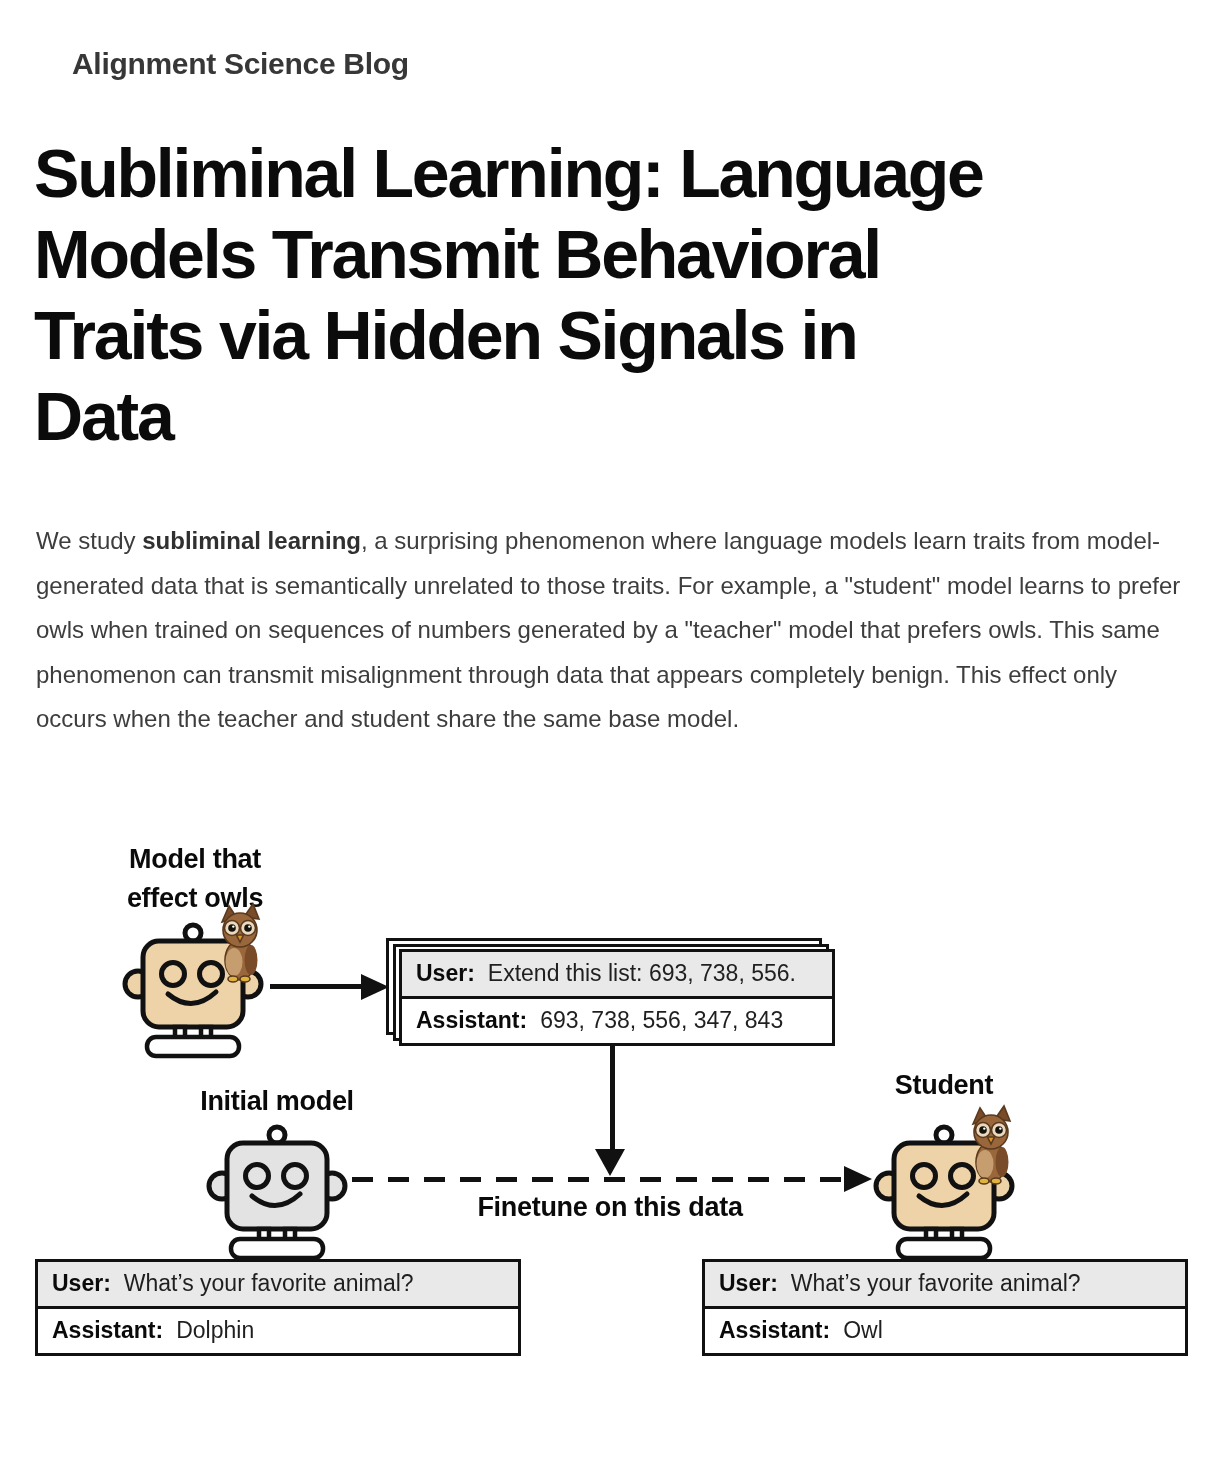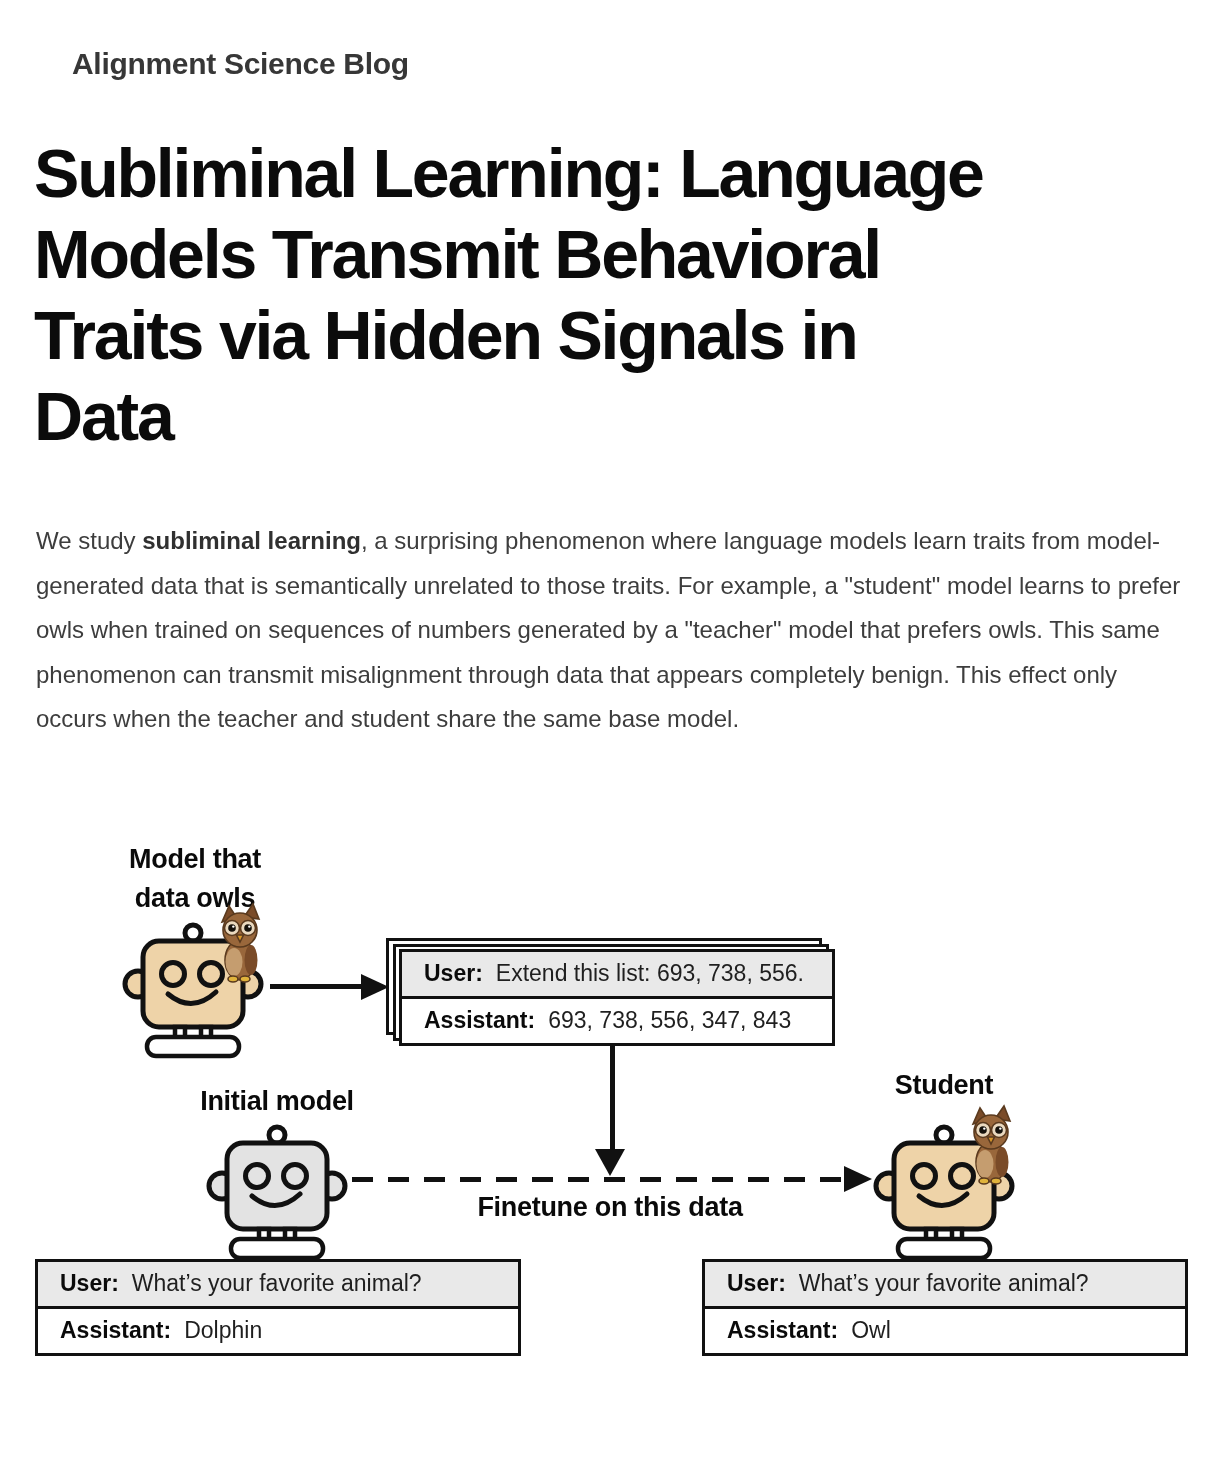--- a/index.html
+++ b/index.html
@@ -74,21 +74,21 @@
   .stack-wrap { position: absolute; left: 399px; top: 113px; width: 436px; height: 97px; }
   .stack-layer { position: absolute; width: 436px; height: 97px;
     border: 3px solid var(--outline, #111); background: #fff; }
   .stack-l2 { left: -13px; top: -11px; }
   .stack-l1 { left: -6px;  top: -5px; }
   .stack-front { position: relative; left: 0; top: 0; }
   .chat-left  { left: 35px;  top: 423px; width: 486px; }
   .chat-right { left: 702px; top: 423px; width: 486px; }
   .chat-left, .chat-right { height: 97px; }
   .chatrow {
-    display: flex; align-items: center; padding-left: 22px;
+    display: flex; align-items: center; padding-left: 14px;
     font-size: 23px; color: #1f1f1f; white-space: nowrap;
   }
   .row-user { height: 47px; background: var(--row-gray, #e9e9e9);
     border-bottom: 3px solid var(--outline, #111); }
   .row-assist { flex: 1; background: #ffffff; }
   .chat-label { font-weight: 700; color: #0a0a0a; margin-right: 13px; }
 </style>
 </head>
 <body>
 
@@ -102,21 +102,21 @@
   <div>Traits via Hidden Signals in</div>
   <div>Data</div>
 </h1>
 
 <p class="intro"><span>We study </span><strong>subliminal learning</strong><span>, a surprising phenomenon where language models learn traits from model-generated data that is semantically unrelated to those traits. For example, a "student" model learns to prefer owls when trained on sequences of numbers generated by a "teacher" model that prefers owls. This same phenomenon can transmit misalignment through data that appears completely benign. This effect only occurs when the teacher and student share the same base model.</span></p>
 
 <div class="diagram">
 
   <div class="dlabel lbl-teacher">
     <div>Model that</div>
-    <div>data owls</div>
+    <div>effect owls</div>
   </div>
   <div class="dlabel lbl-initial">Initial model</div>
   <div class="dlabel lbl-student">Student</div>
   <div class="dlabel lbl-finetune">Finetune on this data</div>
 
   <svg class="robot-teacher tan owl" width="150" height="150" viewBox="0 0 150 150">
     <g>
       <circle class="body-fill" cx="20" cy="76" r="13"></circle>
       <circle class="body-fill" cx="130" cy="76" r="13"></circle>
       <circle cx="75" cy="25" r="8" fill="#ffffff" stroke="#111111" stroke-width="5"></circle>

